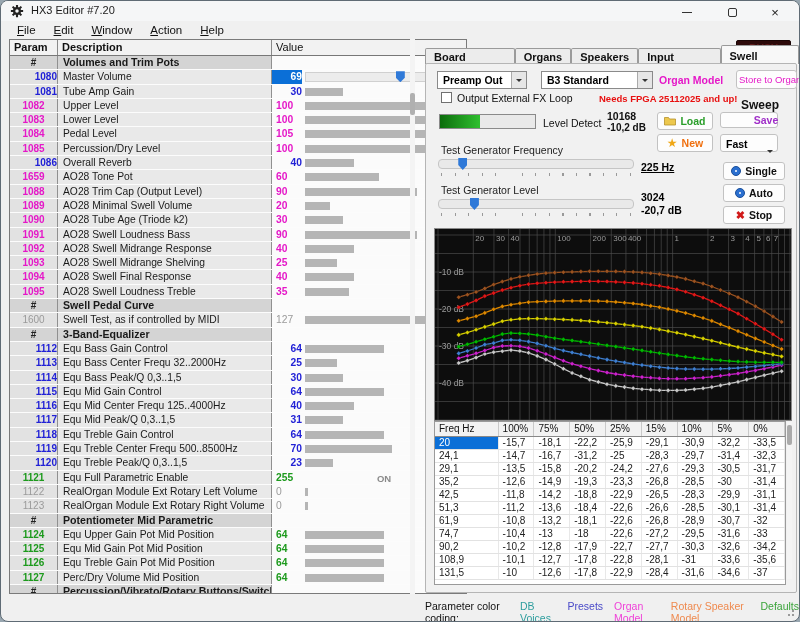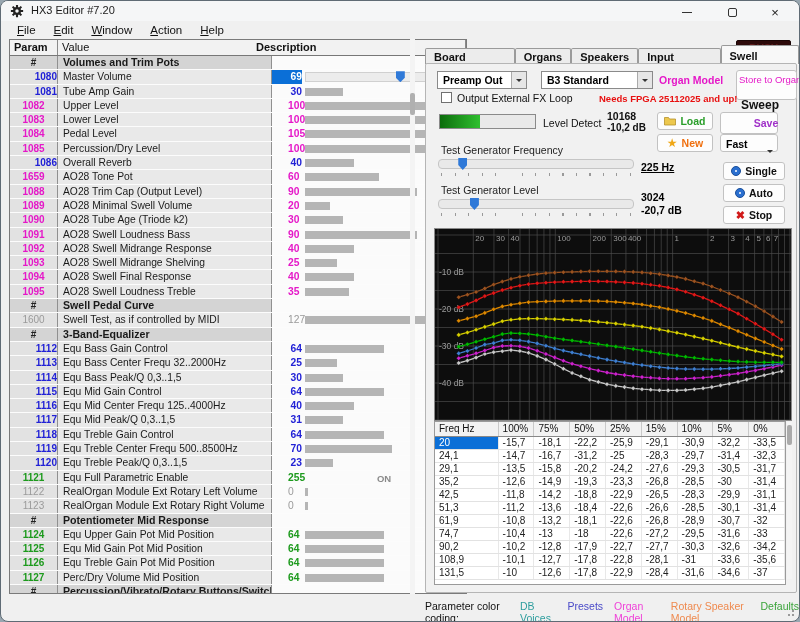--- a/index.html
+++ b/index.html
@@ -25,21 +25,21 @@
   #param-header { display:flex; height:16px; background:#f2f2f2; border-bottom:1px solid #777; }
   #param-header .hc { font-size:11px; padding:1px 4px; color:#111; }
   .hc.c1 { width:48px; font-weight:bold; border-right:1px solid #8a8a8a; }
   .hc.c2 { width:214px; font-weight:bold; border-right:1px solid #8a8a8a; }
   .hc.c3 { flex:1; color:#333; }
   #param-rows { height:537px; overflow:hidden; }
   .prow { display:flex; height:14.3px; border-bottom:1px solid #fcfcfc; }
   .pc-param { width:48px; background:#e2e2e2; border-right:1px solid #909090; font-size:10px; font-weight:bold; text-align:center; line-height:13.5px; }
   .pc-desc { width:214px; background:#e9e9e9; border-right:1px solid #909090; font-size:10.3px; color:#1a1a1a; padding:0 0 0 5px; line-height:13.5px; white-space:nowrap; overflow:hidden; }
   .pc-val { flex:1; background:#fbfbfb; display:flex; }
-  .vnum { width:30px; font-size:10.3px; font-weight:bold; padding-left:16px; line-height:13.5px; }
+  .vnum { width:30px; font-size:10.3px; font-weight:bold; padding-left:4px; line-height:13.5px; }
   .vbar-zone { flex:1; position:relative; margin:2px 3px; }
   .vbar { position:absolute; left:0; top:1px; height:8px; background:#b5b5b5; }
   .von { position:absolute; left:0; top:0; width:100%; text-align:center; font-size:9.5px; font-weight:bold; color:#8a8a8a; line-height:11px; }
   .sect .pc-param, .sect .pc-desc { background:#d4d4d4; }
   .sect .pc-desc { font-weight:bold; font-size:10.6px; }
   .sect .pc-param { color:#222; }
   .c-blue { color:#2222d6;text-align:right; } .c-mag { color:#e518c8; } .c-green { color:#1d9a1d; } .c-gray { color:#9a9a9a; font-weight:normal; }
   .vnum.sel { background:#0b6fd7; color:#fff; }
   .vslider-track { position:absolute; left:0; top:0; width:100%; height:10px; background:#ececec; border:1px solid #d0d0d0; }
   .vslider-thumb { position:absolute; top:-1px; width:9px; height:11px; background:#2f79d8; clip-path:polygon(0 0,100% 0,100% 58%,50% 100%,0 58%); }
@@ -53,36 +53,36 @@
   .tab.active { background:#f8f8f8; height:19px; padding-top:4px; box-shadow:0 1px 0 #f8f8f8; }
   #right-panel { position:absolute; left:424px; top:62px; width:372px; height:530px; background:#f1f1f1; border:1px solid #b5b5b5; border-radius:2px; }
 
   .select { position:absolute; height:18px; background:#fff; border:1px solid #8a8a8a; display:flex; }
   .select .txt { flex:1; font-size:10.5px; font-weight:bold; padding:2px 0 0 5px; white-space:nowrap; overflow:hidden; }
   .select .dd { width:15px; background:#e6e6e6; border-left:1px solid #aaa; position:relative; }
   .select .dd:after { content:""; position:absolute; left:4px; top:7px; border:3.5px solid transparent; border-top-color:#333; }
   #sel-output { left:436px; top:70px; width:90px; }
   #sel-organ { left:540px; top:70px; width:112px; }
   #lbl-organ-model { position:absolute; left:658px; top:73px; font-size:10.5px; font-weight:bold; color:#e518c8; }
-  #btn-store { position:absolute; left:735px; top:69px; width:61px; height:30px; background:#fdfdfd; border:1px solid #c2c2c2; border-radius:3px; color:#e518c8; font-size:9.5px; text-align:center; line-height:17px; white-space:nowrap; padding:0 2px; }
+  #btn-store { position:absolute; left:735px; top:69px; width:61px; height:19px; background:#fdfdfd; border:1px solid #c2c2c2; border-radius:3px; color:#e518c8; font-size:9.5px; text-align:center; line-height:17px; white-space:nowrap; padding:0 2px; }
 
   #chk-fx { position:absolute; left:440px; top:91px; width:11px; height:11px; background:#fff; border:1px solid #707070; }
   #lbl-fx { position:absolute; left:456px; top:91px; font-size:10.5px; color:#111; }
   #lbl-fpga { position:absolute; left:598px; top:92px; font-size:9.5px; font-weight:bold; color:#e81010; }
   #lbl-sweep { position:absolute; left:740px; top:97px; font-size:12px; font-weight:bold; color:#111; }
 
   #meter { position:absolute; left:438px; top:113px; width:97px; height:15px; background:#e9e9e9; border:1px solid #8a8a8a; }
   #meter .fill { height:100%; background:linear-gradient(90deg,#0c6c0c,#2fc02f); }
   #lbl-leveldetect { position:absolute; left:542px; top:116px; font-size:10.5px; color:#111; }
   #val-ld-raw { position:absolute; left:606px; top:109px; font-size:10.5px; font-weight:bold; color:#111; }
   #val-ld-db { position:absolute; left:606px; top:121px; font-size:10px; font-weight:bold; color:#111; }
 
   .sbtn { position:absolute; background:#fdfdfd; border:1px solid #c2c2c2; border-radius:3px; display:flex; align-items:center; justify-content:center; gap:4px; font-size:10.5px; font-weight:bold; }
   #btn-load { left:656px; top:111px; width:56px; height:18px; color:#2a9e2a; }
-  #btn-save { left:719px; top:111px; width:58px; height:22px; color:#a030c8;padding-left:30px; }
+  #btn-save { left:719px; top:111px; width:58px; height:16px; color:#a030c8;padding-left:30px; }
   #btn-new  { left:656px; top:133px; width:56px; height:18px; color:#f07010; }
   #sel-speed { left:719px; top:133px; width:58px; }
   #btn-single { left:722px; top:161px; width:62px; height:18px; color:#111; }
   #btn-auto { left:722px; top:183px; width:62px; height:18px; color:#111; }
   #btn-stop { left:722px; top:205px; width:62px; height:18px; color:#111; }
   .ic-star { color:#f0a818; font-size:12px; font-weight:normal; }
   .ic-x { color:#d01818; font-size:11px; font-weight:bold; }
   .ic-circle { width:10px; height:10px; border-radius:50%; background:#2a6fd0; border:1px solid #1a4f9a; position:relative; }
   .ic-circle:after { content:""; position:absolute; left:3px; top:3px; width:2px; height:2px; background:#fff; border-radius:50%; }
 
@@ -149,22 +149,22 @@
       <span class="menu-item"><u>F</u>ile</span>
       <span class="menu-item"><u>E</u>dit</span>
       <span class="menu-item"><u>W</u>indow</span>
       <span class="menu-item"><u>A</u>ction</span>
       <span class="menu-item"><u>H</u>elp</span>
     </div>
 
   <div id="param-table">
     <div id="param-header">
       <div class="hc c1">Param</div>
+      <div class="hc c2">Description</div>
       <div class="hc c3">Value</div>
-      <div class="hc c2">Description</div>
     </div>
     <div id="param-rows">
         <div class="prow sect">
           <div class="pc-param">#</div>
           <div class="pc-desc">Volumes and Trim Pots</div>
           <div class="pc-val"></div>
         </div>
         <div class="prow">
           <div class="pc-param c-blue">1080</div>
           <div class="pc-desc">Master Volume</div>
@@ -461,21 +461,21 @@
           <div class="pc-desc">RealOrgan Module Ext Rotary Right Volume</div>
           <div class="pc-val">
             <div class="vnum c-gray">0</div>
             <div class="vbar-zone">
               <div class="vbar" style="width: 2%;"></div>
             </div>
           </div>
         </div>
         <div class="prow sect">
           <div class="pc-param">#</div>
-          <div class="pc-desc">Potentiometer Mid Response</div>
+          <div class="pc-desc">Potentiometer Mid Parametric</div>
           <div class="pc-val"></div>
         </div>
         <div class="prow">
           <div class="pc-param c-green">1124</div>
           <div class="pc-desc">Equ Upper Gain Pot Mid Position</div>
           <div class="pc-val">
             <div class="vnum c-green">64</div>
             <div class="vbar-zone">
               <div class="vbar" style="width: 50%;"></div>
             </div>

